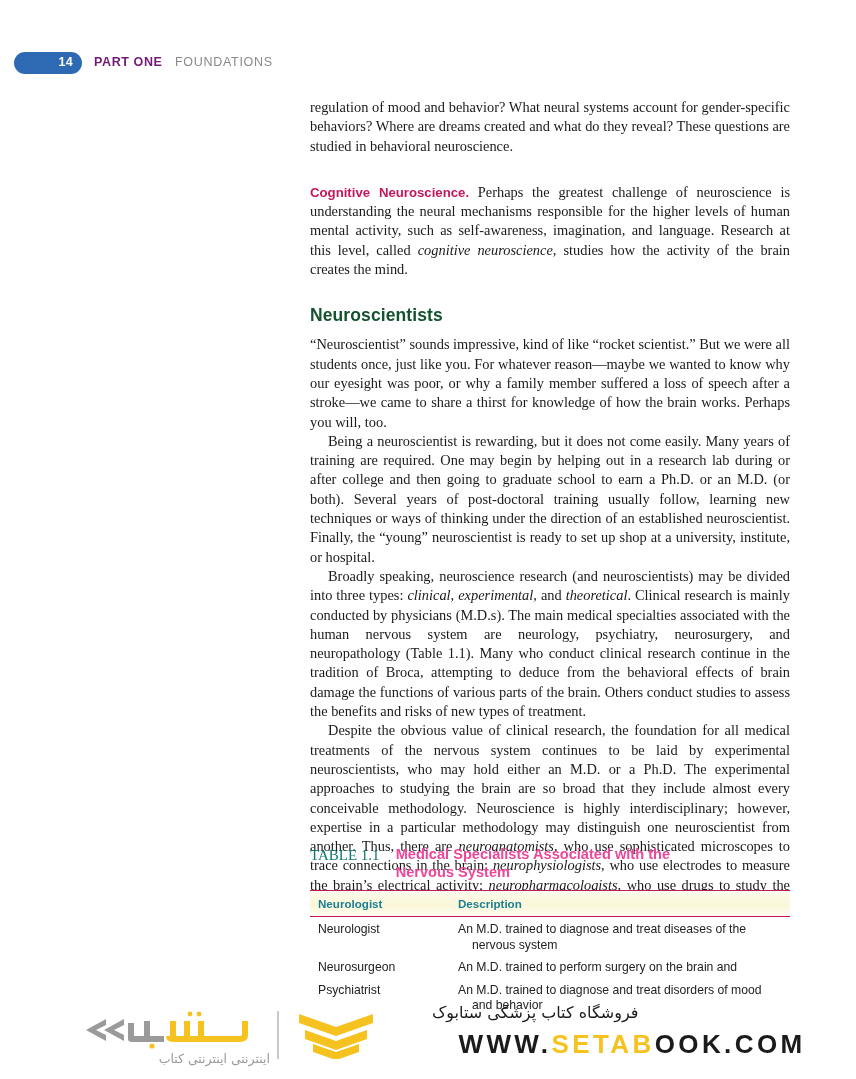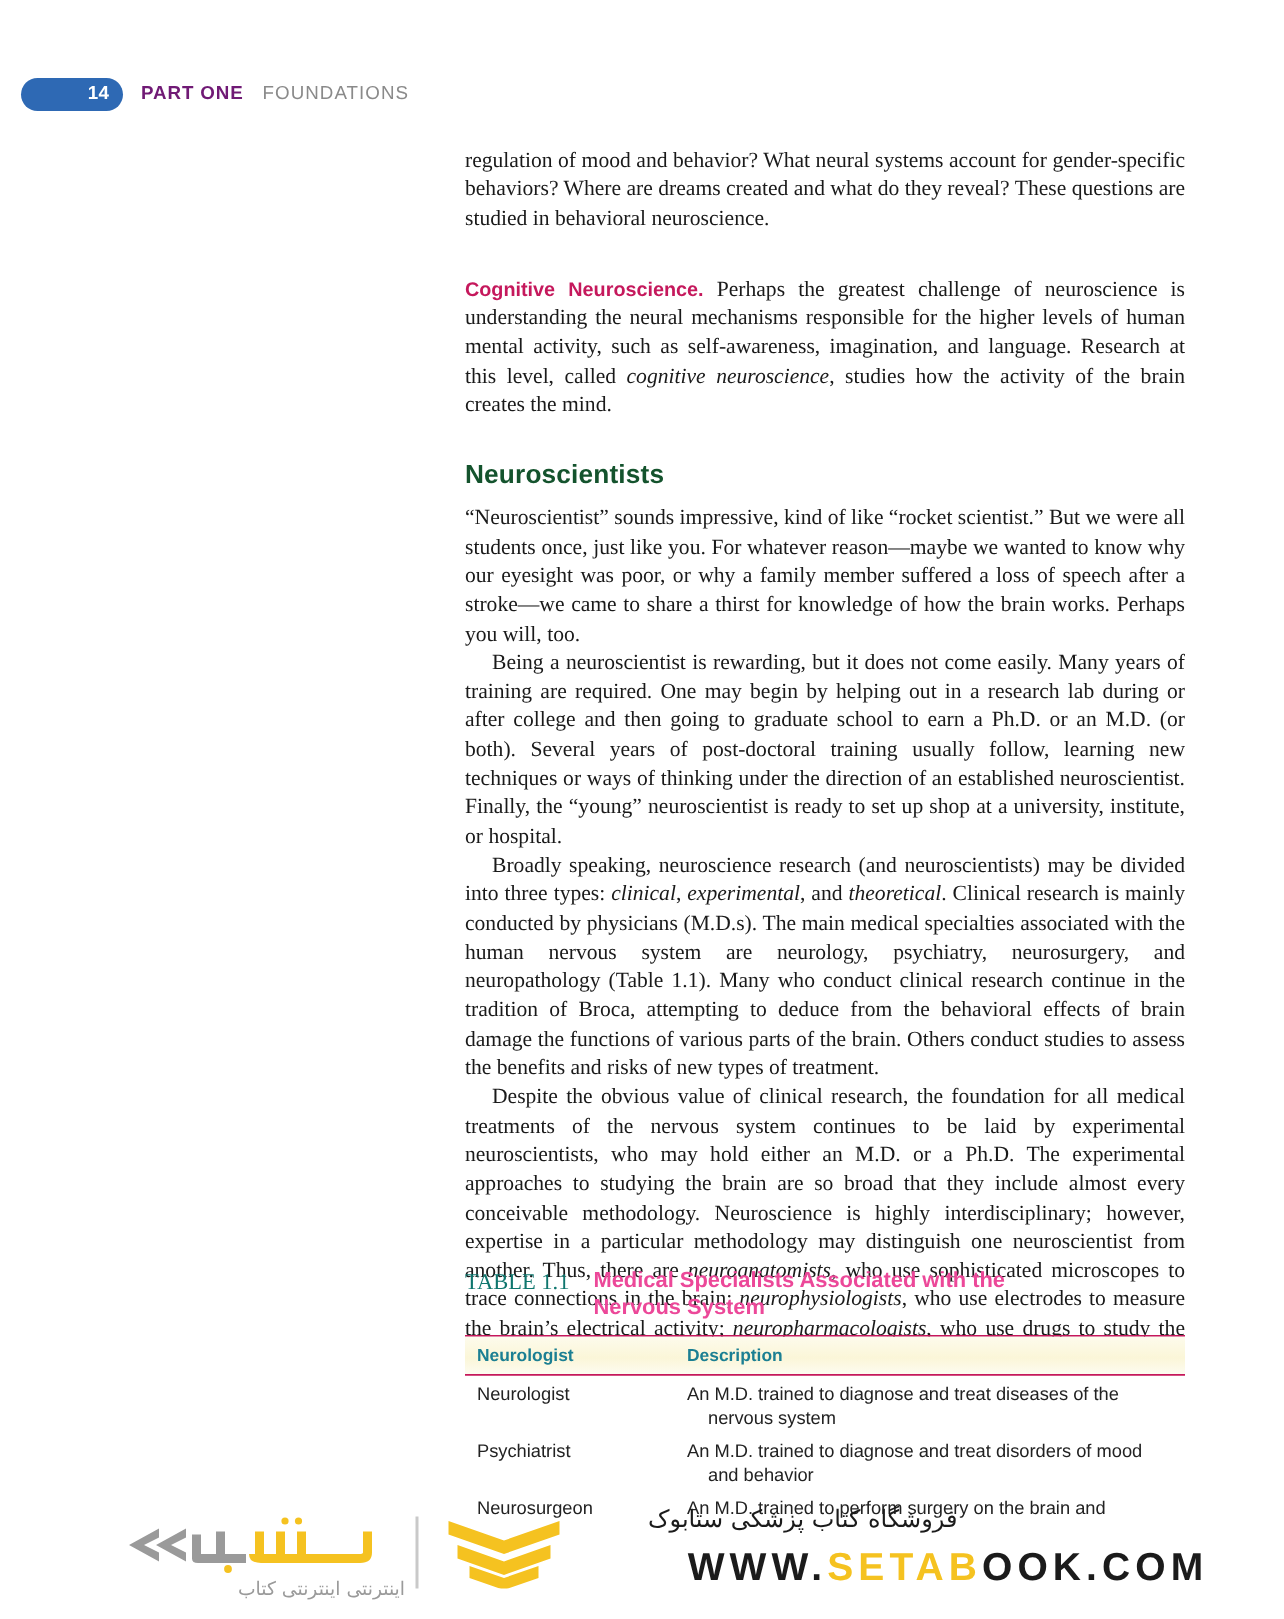--- a/index.html
+++ b/index.html
@@ -285,26 +285,26 @@
         <th>Neurologist</th>
         <th class="col-desc">Description</th>
       </tr>
     </thead>
     <tbody>
       <tr>
         <td>Neurologist</td>
         <td class="col-desc">An M.D. trained to diagnose and treat diseases of the nervous system</td>
       </tr>
       <tr>
+        <td>Neurosurgeon</td>
+        <td class="col-desc">An M.D. trained to perform surgery on the brain and</td>
+      </tr>
+      <tr>
         <td>Psychiatrist</td>
         <td class="col-desc">An M.D. trained to diagnose and treat disorders of mood and behavior</td>
-      </tr>
-      <tr>
-        <td>Neurosurgeon</td>
-        <td class="col-desc">An M.D. trained to perform surgery on the brain and</td>
       </tr>
     </tbody>
   </table>
 </div>
 
 <div class="footer">
 
   <div class="brand-logo">
 
     <div class="logo-word">

